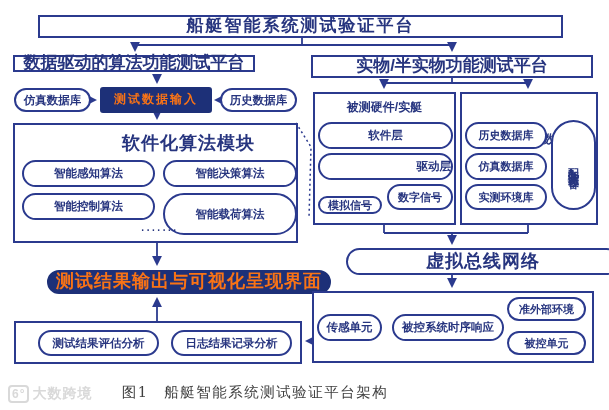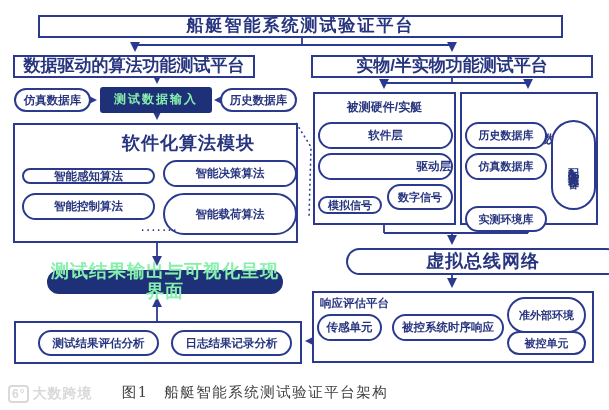--- a/index.html
+++ b/index.html
@@ -15,21 +15,21 @@
     position:relative;width:609px;height:410px;background:var(--bg);
     font-family:"Liberation Sans",sans-serif;overflow:hidden;
   }
   .node{
     position:absolute;box-sizing:border-box;border:2px solid var(--navy);
     background:#fff;color:var(--ink);font-weight:bold;
     display:flex;align-items:center;justify-content:center;
     text-align:center;line-height:1.1;
   }
   .oval{border-radius:999px;}
-  .dark{background:var(--darkfill);border-color:var(--darkfill);color:#86efac;}
+  .dark{background:var(--darkfill);border-color:var(--darkfill);color:#f97316;}
   .container{justify-content:flex-start;align-items:flex-start;}
   .boxtitle{
     position:absolute;color:var(--ink);font-weight:bold;text-align:center;
   }
   .vtext{
     writing-mode:vertical-rl;letter-spacing:2px;
   }
   .dots{
     position:absolute;color:var(--ink);font-weight:bold;font-size:10px;
     letter-spacing:2px;text-align:center;
@@ -99,54 +99,54 @@
     <path class="cline" d="M510,338 L506,330"></path>
     <polygon class="ahead" points="504,327.5 511,324 511,331"></polygon>
 
     <path class="cdot" d="M296,123 L311,147 L309,218"></path>
   </svg>
 
   <div class="node fs13 lsp" style="left:38px;top:15px;width:525px;height:23px;">
     <span>船艇智能系统测试验证平台</span>
   </div>
 
-  <div class="node fs13" style="left:13px;top:55px;width:242px;height:23px;">
+  <div class="node fs13" style="left:13px;top:55px;width:242px;height:17px;">
     <span>数据驱动的算法功能测试平台</span>
   </div>
   <div class="node fs13" style="left:311px;top:55px;width:282px;height:23px;">
     <span>实物/半实物功能测试平台</span>
   </div>
 
   <div class="node oval fs115" style="left:14px;top:88px;width:77px;height:24px;">
     <span>仿真数据库</span>
   </div>
   <div class="node dark fs12 lsp" style="left:100px;top:87px;width:112px;height:26px;border-radius:3px;">
     <span>测试数据输入</span>
   </div>
   <div class="node oval fs115" style="left:220px;top:88px;width:77px;height:24px;">
     <span>历史数据库</span>
   </div>
 
   <div class="node container" style="left:13px;top:123px;width:285px;height:120px;"></div>
   <div class="boxtitle fs125" style="left:13px;top:131px;width:285px;">软件化算法模块</div>
-  <div class="node oval fs115" style="left:22px;top:168px;width:133px;height:16px;">
+  <div class="node oval fs115" style="left:22px;top:160px;width:133px;height:27px;">
     <span>智能感知算法</span>
   </div>
   <div class="node oval fs115" style="left:163px;top:160px;width:134px;height:27px;">
     <span>智能决策算法</span>
   </div>
   <div class="node oval fs115" style="left:22px;top:193px;width:133px;height:27px;">
     <span>智能控制算法</span>
   </div>
   <div class="node oval fs115" style="left:163px;top:193px;width:134px;height:42px;">
     <span>智能载荷算法</span>
   </div>
   <div class="dots" style="left:110px;top:225px;width:100px;">·······</div>
 
-  <div class="node dark oval fs125" style="left:14px;top:270px;width:236px;height:24px;">
+  <div class="node dark oval fs125" style="left:14px;top:270px;width:284px;height:24px;">
     <span>测试结果输出与可视化呈现界面</span>
   </div>
 
   <div class="node container" style="left:14px;top:321px;width:288px;height:43px;"></div>
   <div class="node oval fs115" style="left:38px;top:330px;width:121px;height:26px;">
     <span>测试结果评估分析</span>
   </div>
   <div class="node oval fs115" style="left:171px;top:330px;width:121px;height:26px;">
     <span>日志结果记录分析</span>
   </div>
@@ -167,40 +167,39 @@
   </div>
 
   <div class="node container" style="left:460px;top:92px;width:138px;height:133px;"></div>
   <div class="boxtitle fs12" style="left:460px;top:99px;width:130px;margin-top:32px;">测试设备与数据</div>
   <div class="node oval fs11" style="left:465px;top:122px;width:82px;height:27px;">
     <span>历史数据库</span>
   </div>
   <div class="node oval fs11" style="left:465px;top:153px;width:82px;height:27px;">
     <span>仿真数据库</span>
   </div>
-  <div class="node oval fs11" style="left:465px;top:184px;width:82px;height:26px;margin-top:22px;">
+  <div class="node oval fs11" style="left:465px;top:184px;width:82px;height:26px;">
     <span>实测环境库</span>
   </div>
   <div class="node oval fs11 vtext" style="left:551px;top:120px;width:45px;height:90px;">
     <span>配套测试设备</span>
   </div>
 
   <div class="node oval fs125" style="left:313px;top:248px;width:274px;height:27px;">
     <span>虚拟总线网络</span>
   </div>
 
   <div class="node container" style="left:312px;top:291px;width:282px;height:72px;"></div>
-  <div class="boxtitle fs115" style="left:320px;top:296px;width:110px;text-align:left;">响应评估平台</div>
   <div class="node oval fs115" style="left:317px;top:314px;width:65px;height:27px;">
     <span>传感单元</span>
   </div>
   <div class="node oval fs115" style="left:392px;top:314px;width:112px;height:27px;">
     <span>被控系统时序响应</span>
   </div>
-  <div class="node oval fs11" style="left:507px;top:297px;width:79px;height:36px;">
+  <div class="node oval fs11" style="left:507px;top:297px;width:79px;height:24px;">
     <span>准外部环境</span>
   </div>
   <div class="node oval fs11" style="left:507px;top:331px;width:79px;height:24px;text-align:center;">
     <span>被控单元</span>
   </div>
 
   <div class="caption" style="left:60px;top:383px;width:390px;">图1　船艇智能系统测试验证平台架构</div>
 
   <div class="watermark" style="left:8px;top:385px;">
     <span class="wm-logo">6°</span>

